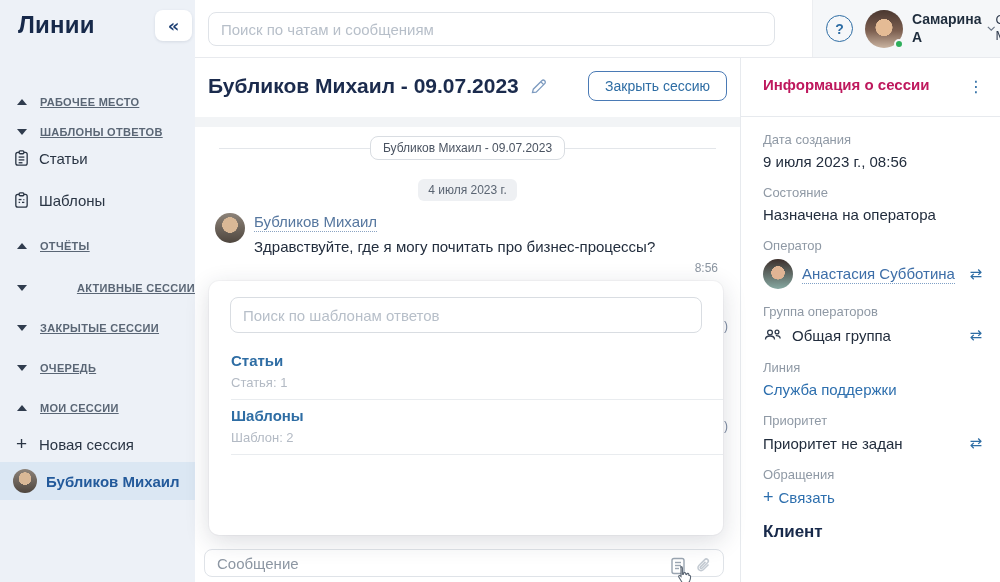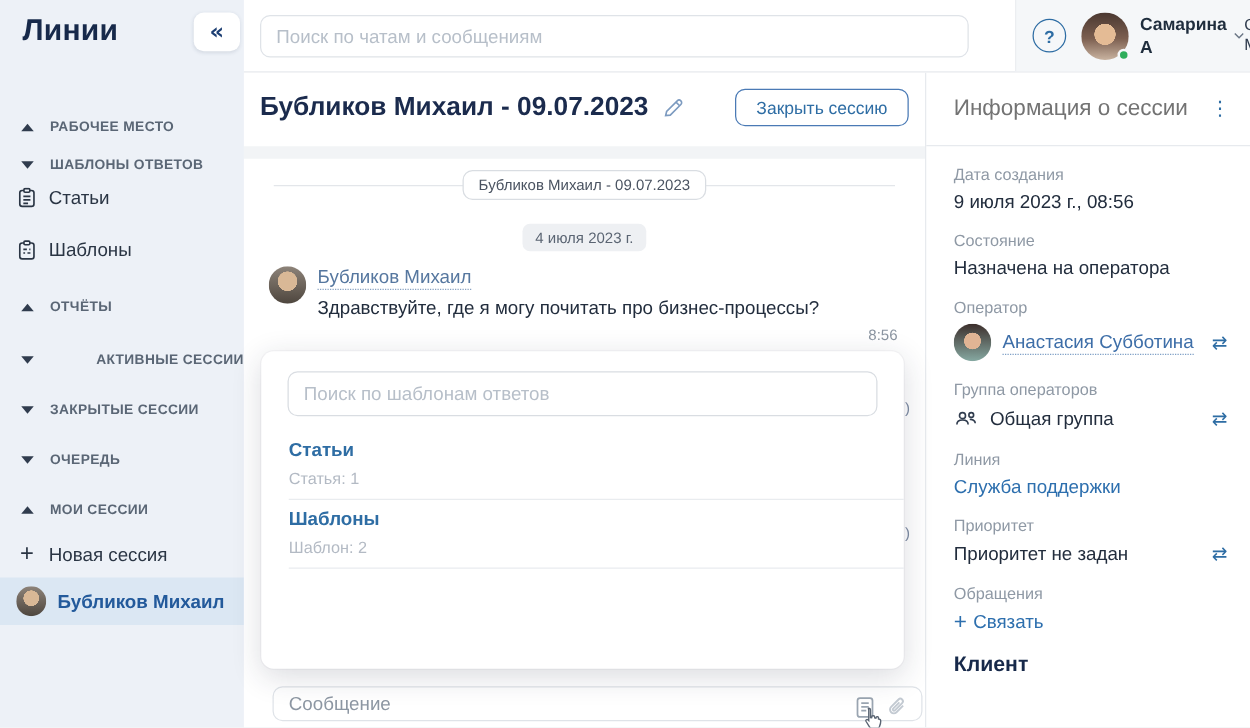--- a/index.html
+++ b/index.html
@@ -16,21 +16,21 @@
   
   .sidebar { position:absolute; left:0; top:0; width:195px; height:582px; background:#edf1f7; z-index:3; }
   .sidebar-title { position:absolute; left:18px; top:11px; font-size:24px; font-weight:bold; color:#17294a; letter-spacing:.2px; }
   .collapse-btn { position:absolute; left:155px; top:10px; width:37px; height:31px; background:#ffffff; border-radius:8px;
     box-shadow:0 1px 3px rgba(40,60,90,.12); display:flex; align-items:center; justify-content:center;
     font-size:18px; font-weight:bold; color:#1d3f73; cursor:pointer; }
   .nav-item { position:absolute; left:0; width:195px; height:28px; display:flex; align-items:center; cursor:pointer; }
   .nav-item .tri { width:0; height:0; margin-left:17px; margin-right:13px; }
   .tri-up   { border-left:5px solid transparent; border-right:5px solid transparent; border-bottom:6px solid #303c4e; }
   .tri-down { border-left:5px solid transparent; border-right:5px solid transparent; border-top:6px solid #303c4e; }
-  .nav-group-label { font-size:11px; font-weight:600; color:#5a6675; letter-spacing:.3px; }
+  .nav-group-label { font-size:11px; font-weight:600; color:#5a6675; letter-spacing:.3px;text-decoration:underline; }
   .nav-page-label  { font-size:15px; color:#2a3544; }
   .nav-icon { width:17px; height:17px; margin-left:13px; margin-right:9px; flex:0 0 auto; }
   .plus-glyph { font-size:19px; color:#2a3544; margin-left:13px; margin-right:9px; width:17px; text-align:center; }
   .nav-session { background:#dbe7f3; height:38px; }
   .nav-session-label { font-size:15px; font-weight:bold; color:#235a9b; }
   .avatar { border-radius:50%; flex:0 0 auto; }
   .avatar-man { background:
       radial-gradient(circle at 50% 40%, #d9b896 0 33%, rgba(0,0,0,0) 34%),
       linear-gradient(180deg,#8d8379 0%,#4e463e 100%); }
   .avatar-woman { background:
@@ -73,21 +73,21 @@
   .date-chip { background:#eef0f3; border-radius:6px; padding:4px 10px; font-size:12px; color:#5a6472; }
   .message { position:absolute; left:20px; top:86px; display:flex; gap:9px; }
   .msg-avatar { width:30px; height:30px; }
   .msg-author { font-size:15px; color:#56779f; border-bottom:1px dotted #8aa3c2; cursor:pointer; display:inline-block; padding-bottom:1px; }
   .msg-text { font-size:15px; color:#222d3d; margin-top:6px; }
   .msg-time { position:absolute; right:22px; top:134px; font-size:12px; color:#8b95a1; }
   .fragment { position:absolute; right:12px; font-size:12px; color:#7e8ca3; }
   .fragment-a { top:192px; }
   .fragment-b { top:292px; }
 
-  .message-input-wrap { position:absolute; left:23px; bottom:5px; width:520px; height:28px; }
+  .message-input-wrap { position:absolute; left:9px; bottom:5px; width:520px; height:28px; }
   .message-input { width:100%; height:100%; border:1px solid #dfe3e8; border-radius:8px; background:#fff;
     padding:0 64px 0 12px; font-size:15px; color:#3a4656; font-family:"Liberation Sans",sans-serif; outline:none; }
   .message-input::placeholder { color:#8d97a3; }
   .input-icon { position:absolute; top:7px; width:20px; height:20px; cursor:pointer; }
   .tpl-icon { right:36px; }
   .clip-icon { right:10px; }
   .hand-cursor { position:absolute; right:30px; top:16px; width:20px; height:22px; pointer-events:none; z-index:9; }
 
   
   .popup { position:absolute; left:209px; top:281px; width:514px; height:254px; background:#fff; border-radius:10px;
@@ -96,21 +96,21 @@
     padding:0 12px; font-size:15px; color:#3a4656; font-family:"Liberation Sans",sans-serif; outline:none; }
   .popup-search::placeholder { color:#b7bfc9; }
   .popup-list { position:absolute; left:22px; right:0; top:64px; }
   .popup-group { border-bottom:1px solid #e9ecef; padding:7px 0 9px; }
   .popup-group-title { font-size:15px; font-weight:bold; color:#2e6da4; cursor:pointer; }
   .popup-group-item { font-size:13px; color:#b3bac4; margin-top:6px; cursor:pointer; }
 
   
   .right-panel { position:absolute; left:740px; top:58px; width:260px; height:524px; background:#fff; border-left:1px solid #e7eaee; }
   .rp-header { position:relative; height:59px; border-bottom:1px solid #e7eaee; }
-  .rp-title { position:absolute; left:22px; top:18px; font-size:18px; font-weight:normal; color:#737373; }
+  .rp-title { position:absolute; left:22px; top:18px; font-size:15px; font-weight:bold; color:#be185d; }
   .rp-dots { position:absolute; right:12px; top:19px; font-size:16px; color:#2e6da4; cursor:pointer; padding:0 4px; }
   .rp-fields { padding:15px 18px 0 22px; }
   .rp-label { font-size:13px; color:#8f99a5; margin-bottom:6px; }
   .rp-value { font-size:15px; color:#222d3d; margin-bottom:15px; }
   .rp-row { display:flex; align-items:center; margin-bottom:15px; }
   .rp-row .spacer { flex:1; }
   .swap-icon { font-size:15px; color:#2e6da4; cursor:pointer; }
   .op-avatar { width:30px; height:30px; margin-right:9px; }
   .rp-link-dotted { font-size:15px; color:#3d6ea8; border-bottom:1px dotted #7fa0c6; padding-bottom:1px; cursor:pointer; }
   .rp-link { font-size:15px; color:#2d6fae; cursor:pointer; }

